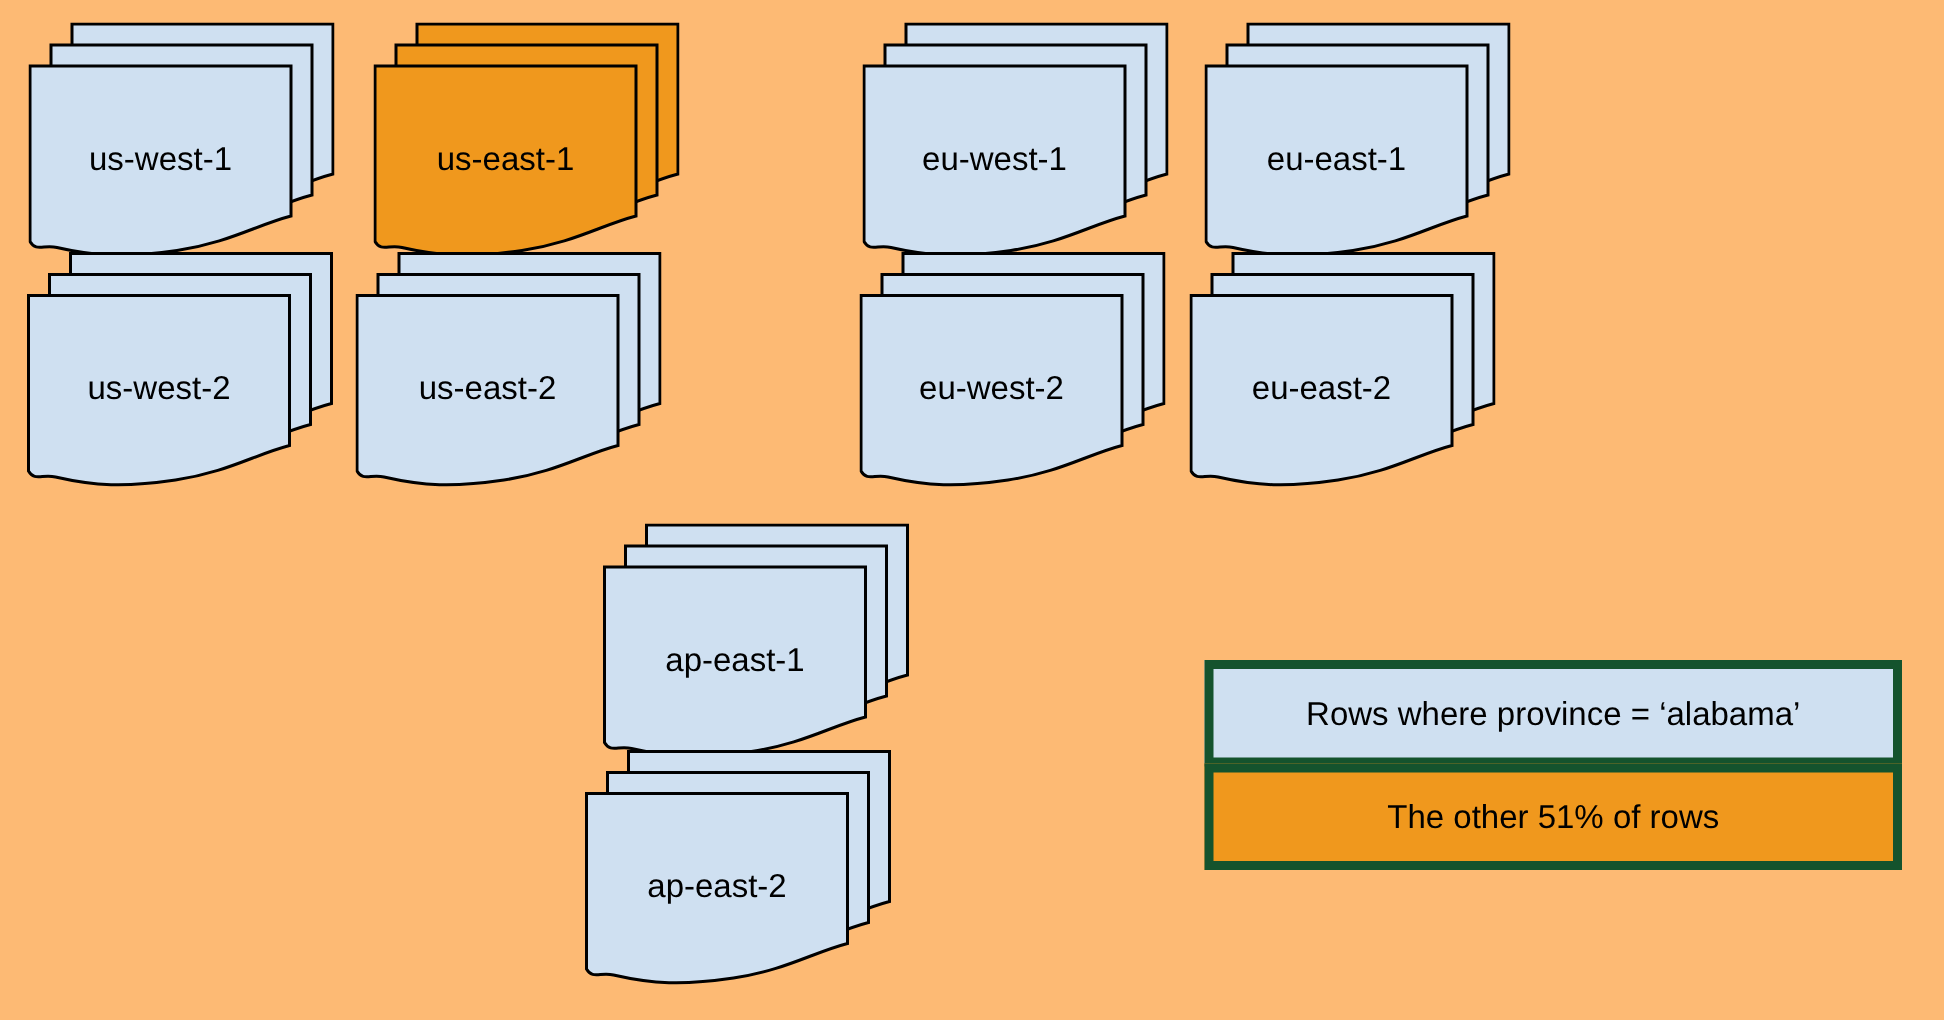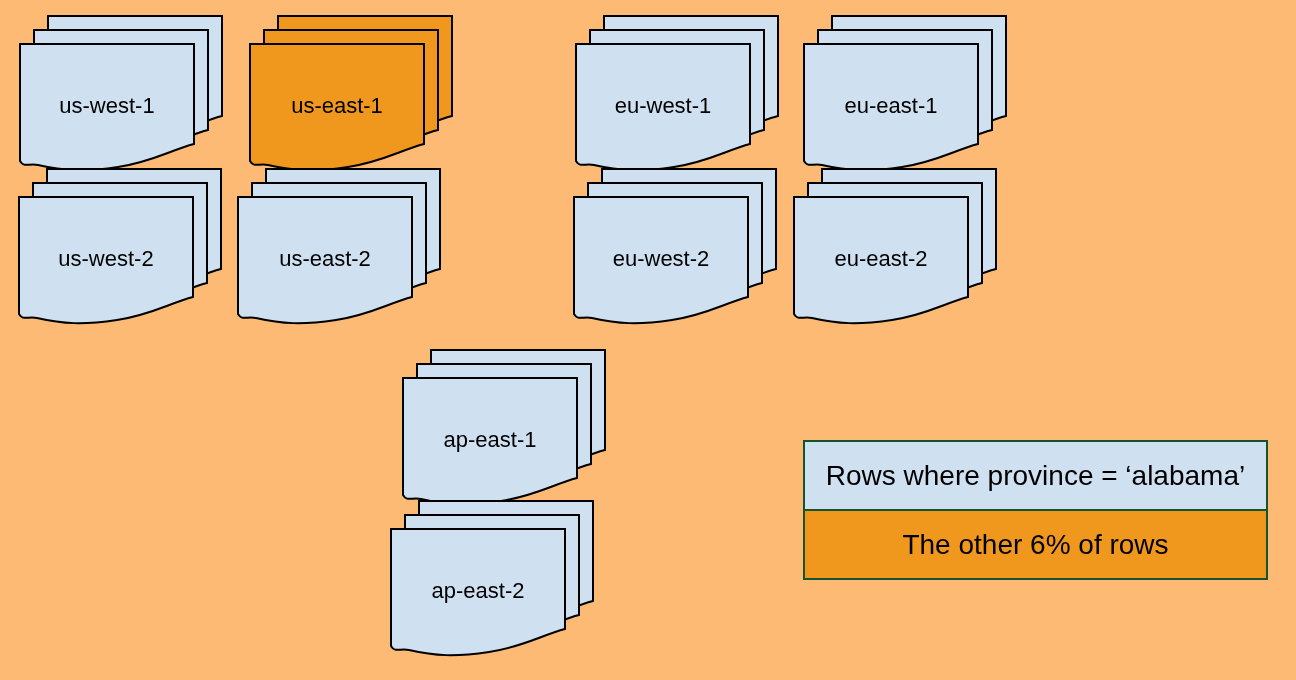--- a/index.html
+++ b/index.html
@@ -35,25 +35,25 @@
   
   .legend {
     position: absolute;
     left: 803px;
     top: 440px;
     width: 465px;
   }
   .legend-row {
     box-sizing: border-box;
     height: 71px;
-    border: 2px solid #14532d;
+    border: 6px solid #14532d;
     display: flex;
     align-items: center;
     justify-content: center;
-    font-size: 28px;
+    font-size: 22px;
     color: #000000;
   }
   .legend-row + .legend-row { margin-top: -2px; }
   .legend-row.blue   { background: var(--blue); }
   .legend-row.orange { background: var(--orange); }
   .defs-holder { position: absolute; width: 0; height: 0; overflow: hidden; }
 </style>
 </head>
 <body>
 
@@ -133,17 +133,17 @@
     <use href="#doc" transform="translate(14,14)"></use>
     <use href="#doc" transform="translate(0,28)"></use>
     <text class="stack-label" x="88" y="98" text-anchor="middle">ap-east-2</text>
   </svg>
 
   <div class="legend">
     <div class="legend-row blue">
       <span>Rows where province = ‘alabama’</span>
     </div>
     <div class="legend-row orange">
-      <span>The other 6% of rows</span>
+      <span>The other 51% of rows</span>
     </div>
   </div>
 
 </div>
 
 </body></html>

